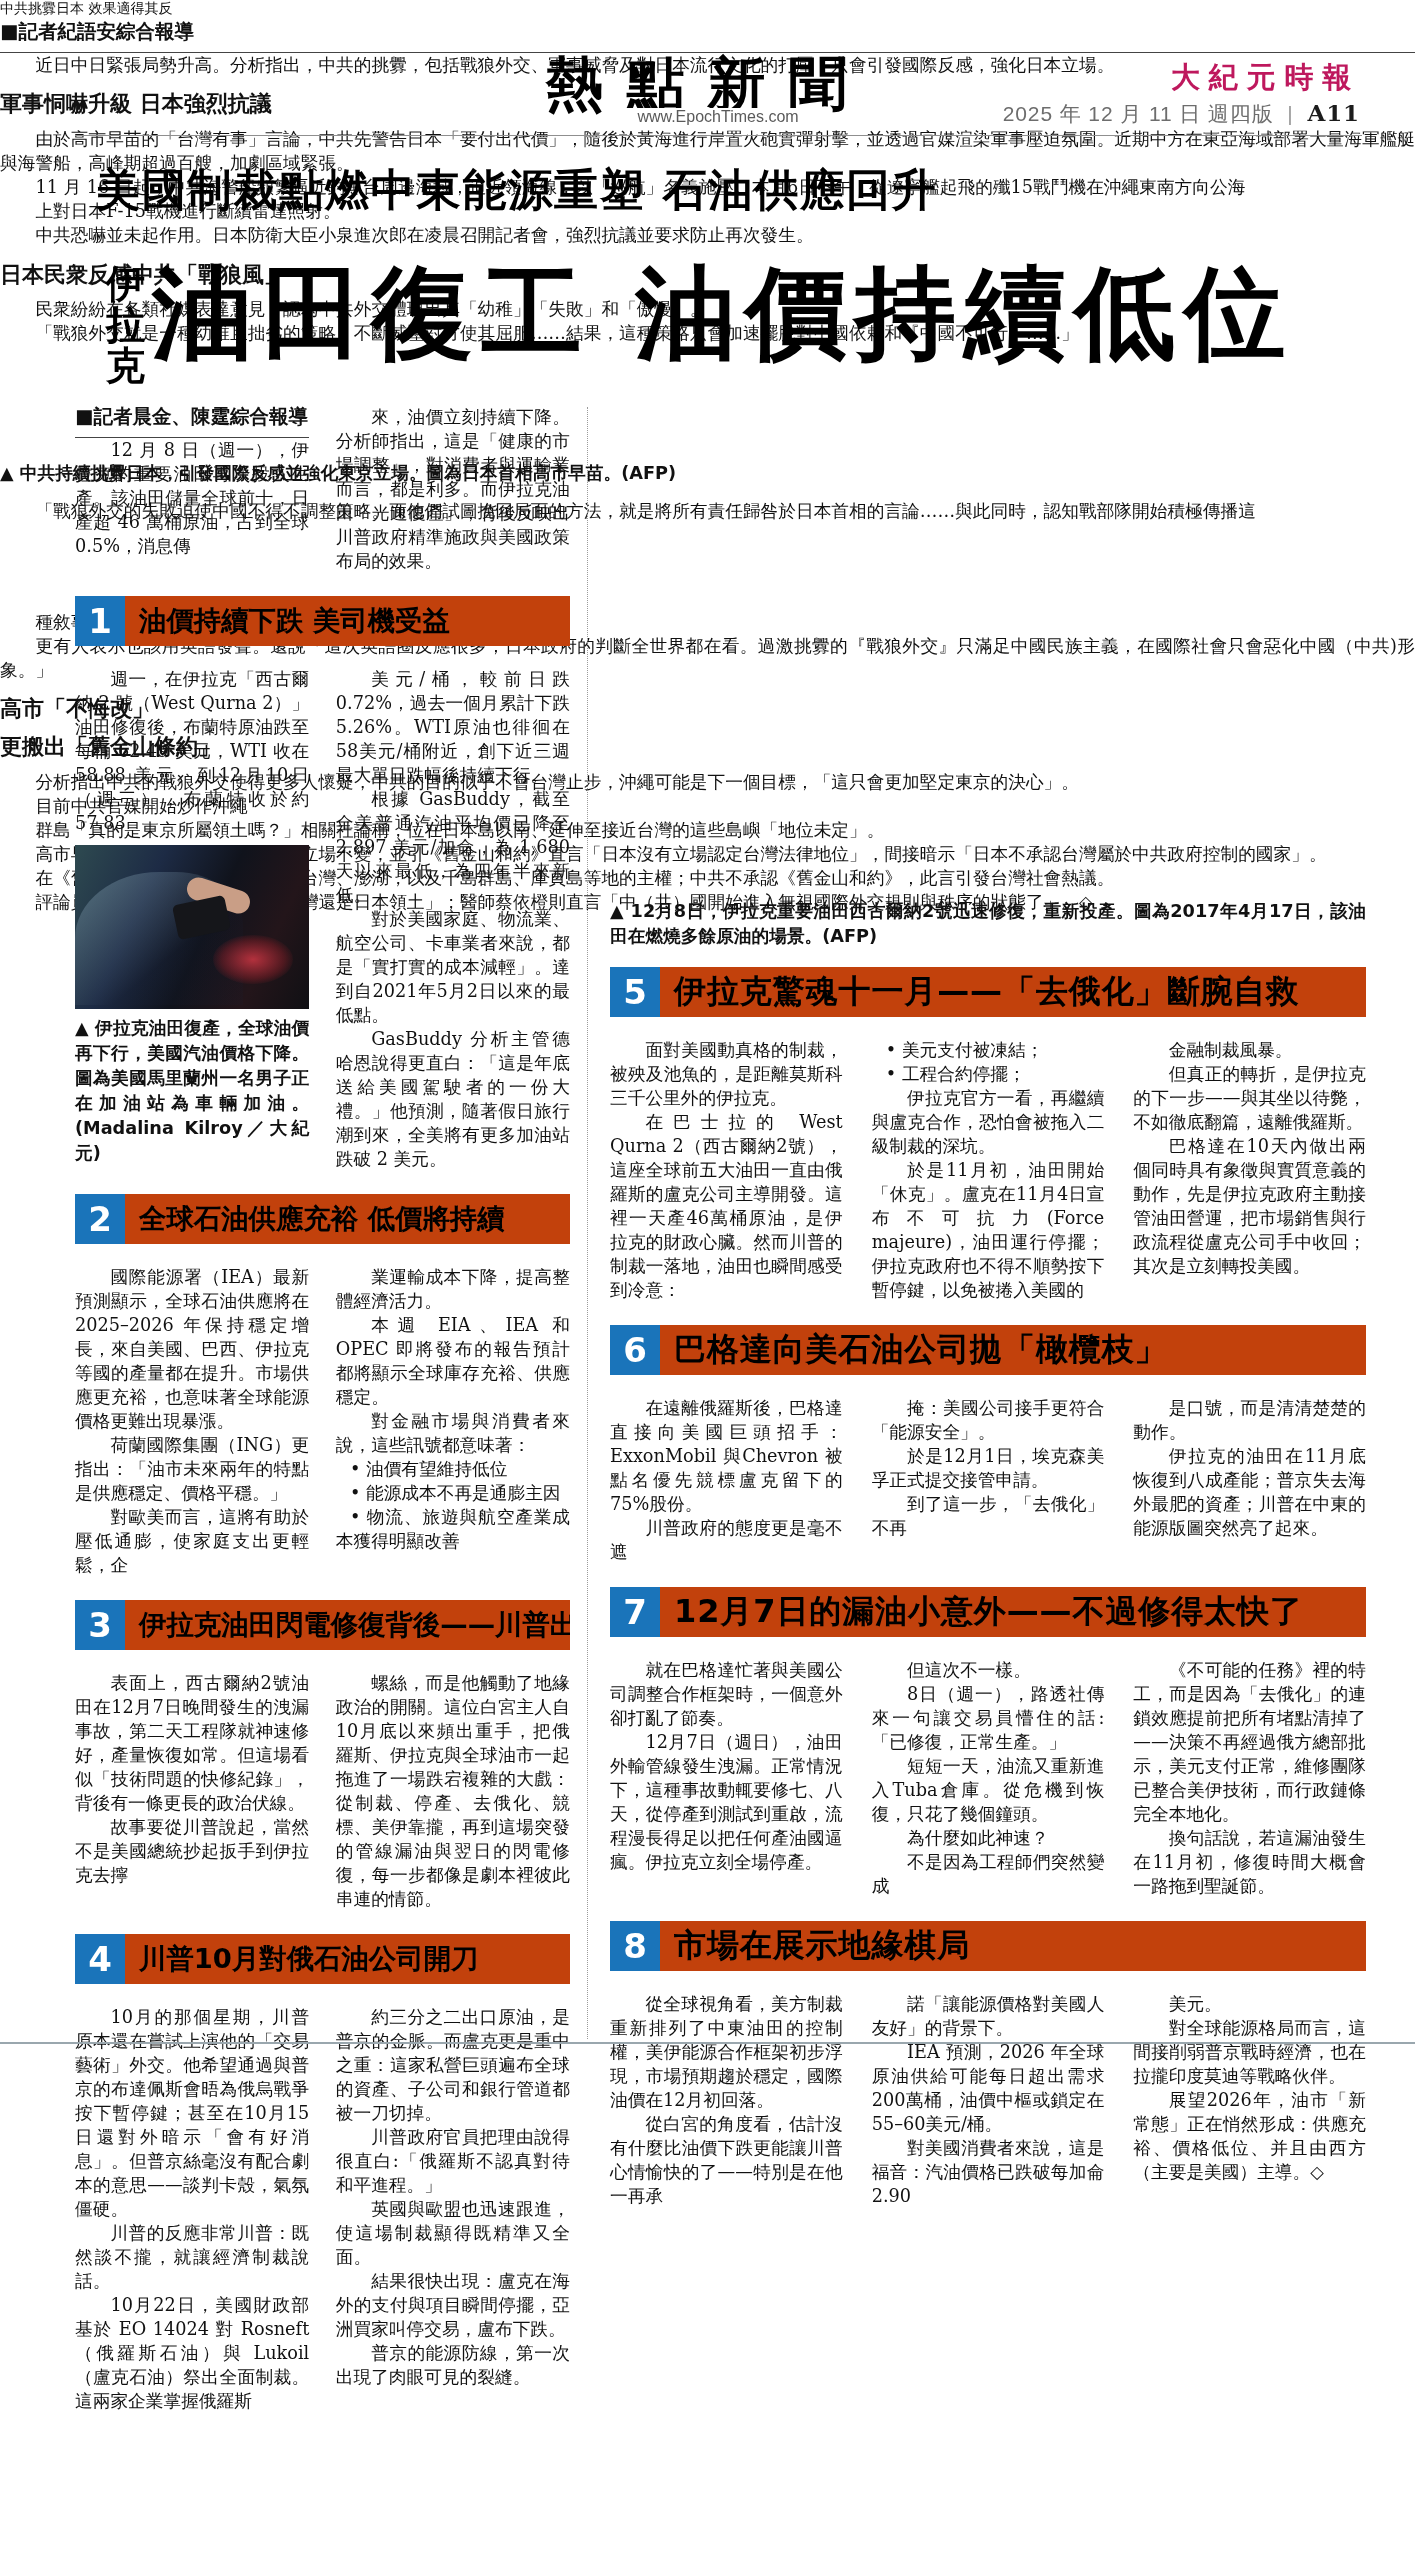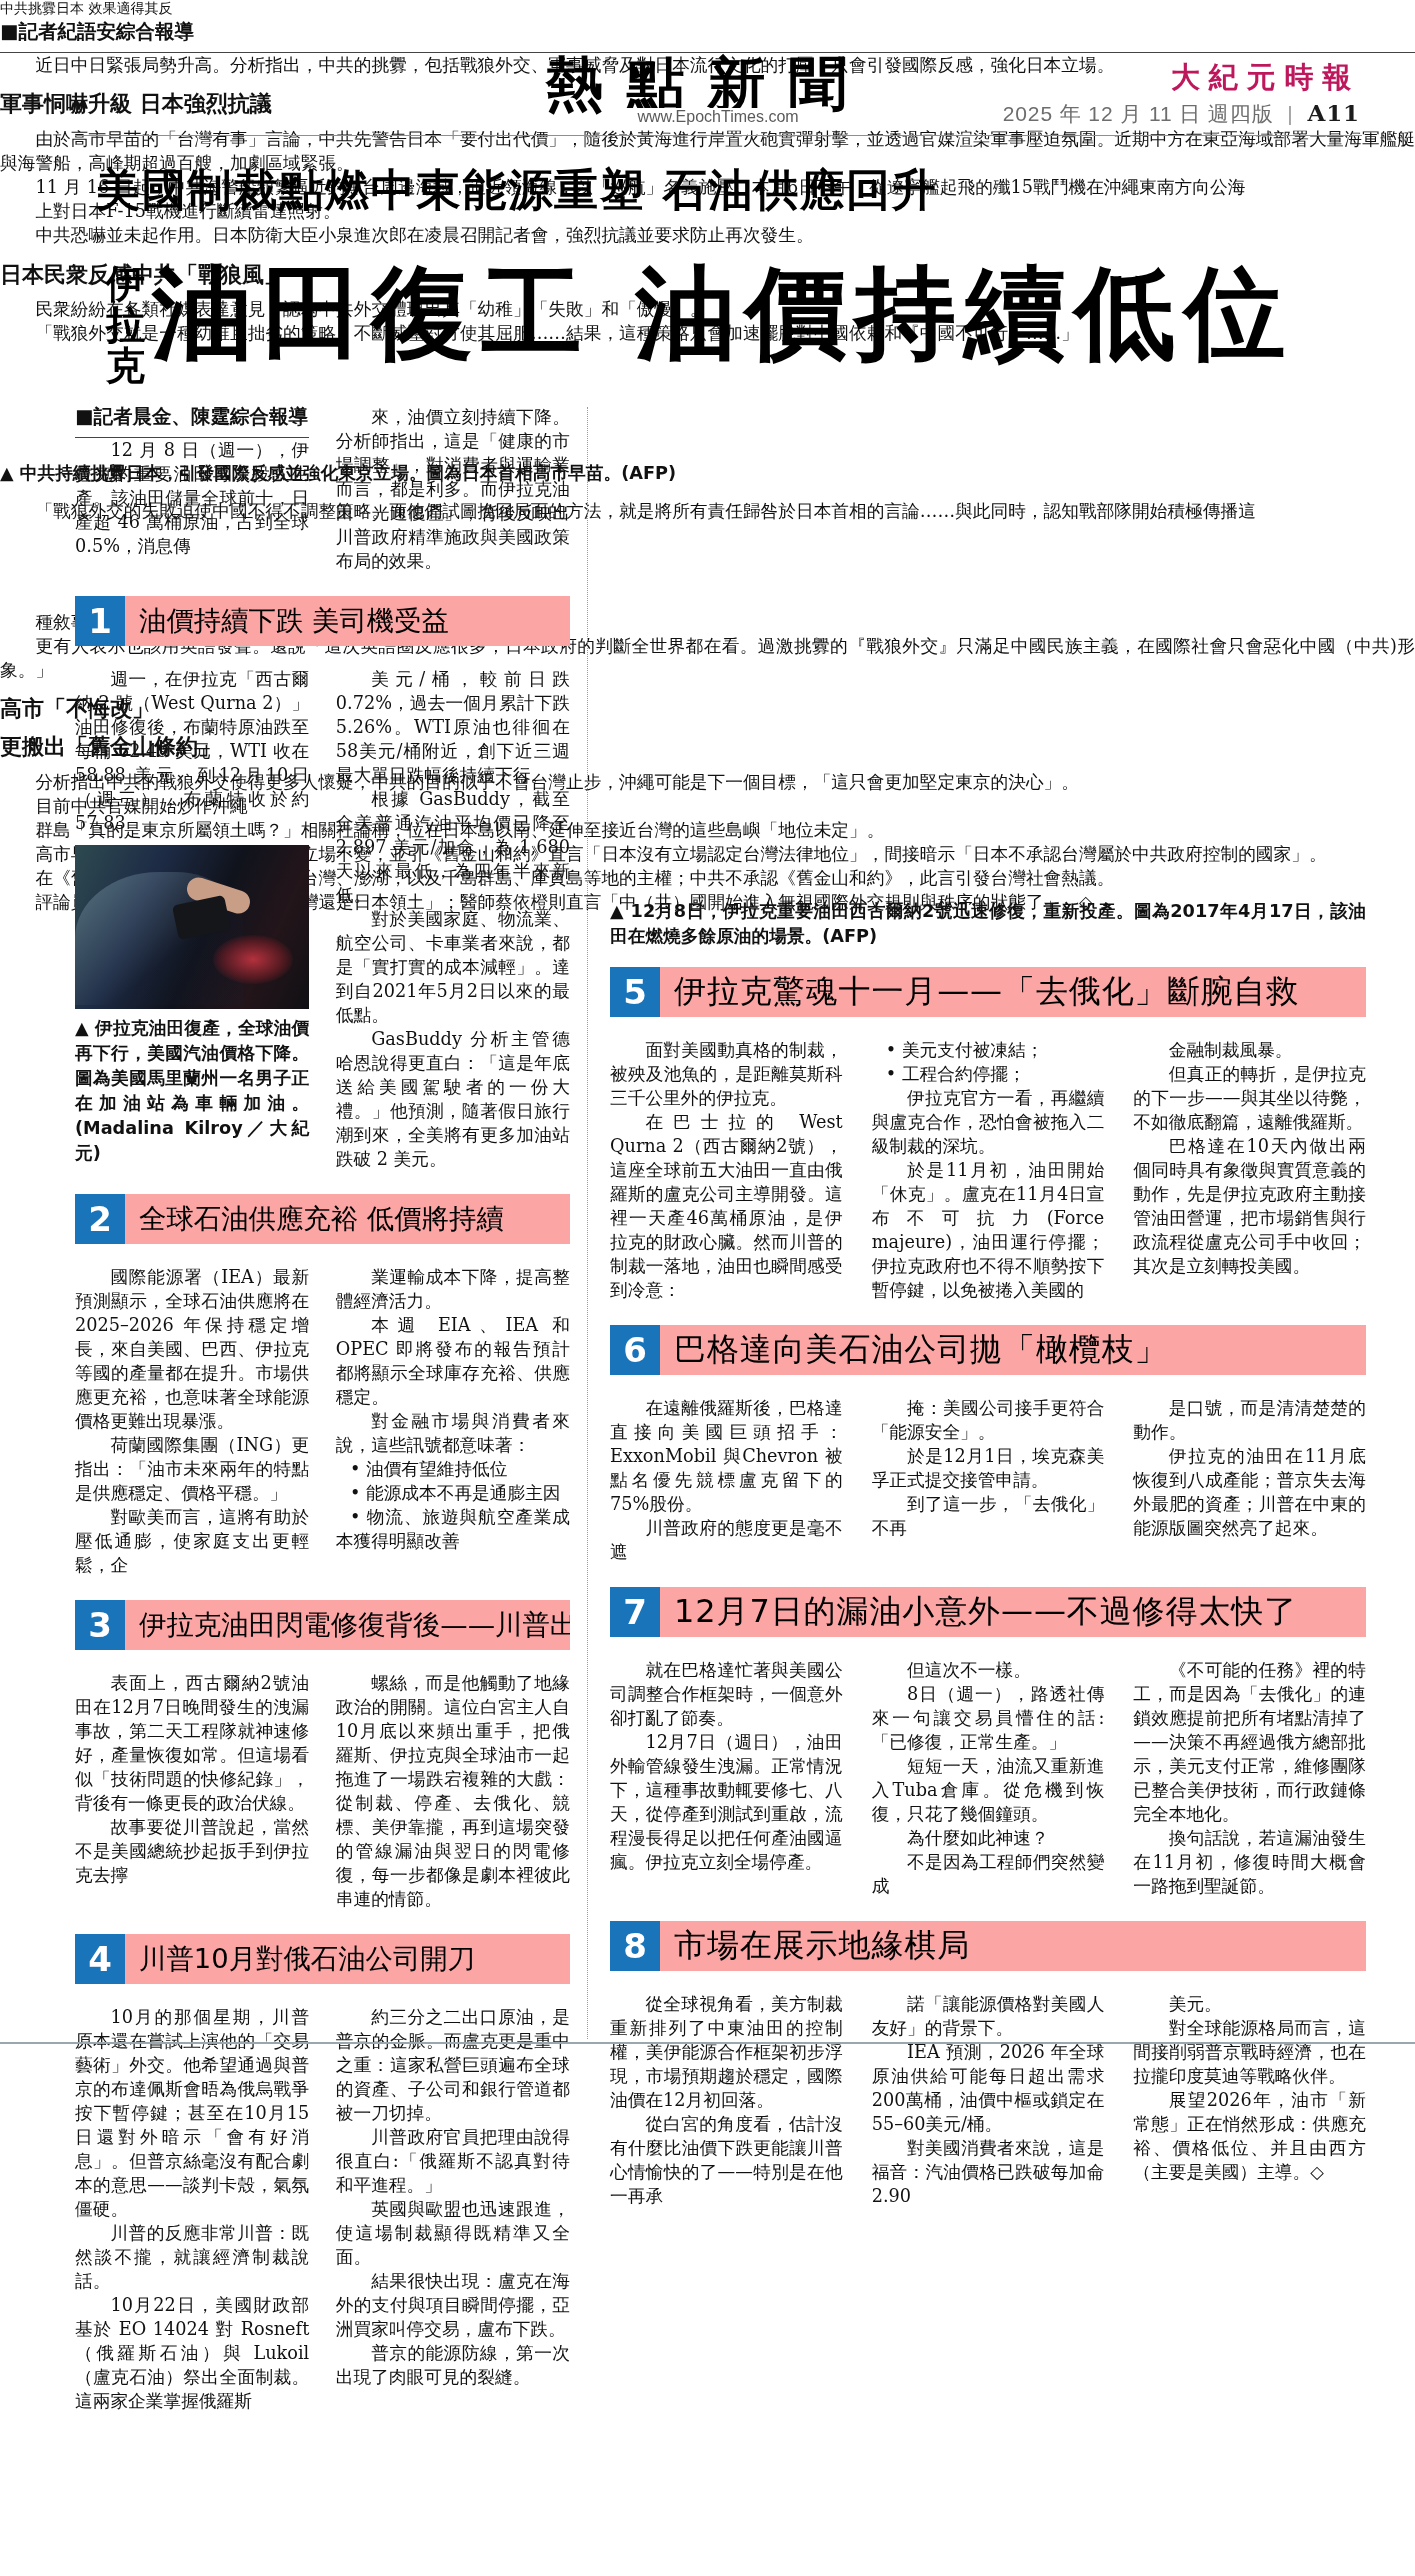--- a/index.html
+++ b/index.html
@@ -39,21 +39,21 @@
   p.para.bullet{text-indent:0.8em;}
   h4.subhead{font-family:"DejaVu Sans",sans-serif;font-weight:900;font-size:22px;line-height:29px;
     margin:12.4px 0 8.8px 0;}
   h4.subhead + h4.subhead{margin-top:0;}
   
   .sec{margin-top:23px;}
   .sec:first-child{margin-top:0;}
   .sec-bar{display:flex;height:50px;margin-bottom:21px;}
   .sec-num{width:50px;background:#1a74ba;color:#fff;font-family:"DejaVu Sans",sans-serif;
     font-weight:900;font-size:34px;display:flex;align-items:center;justify-content:center;}
-  .sec-title{flex:1;background:#fca5a5;font-family:"DejaVu Sans",sans-serif;font-weight:400;
+  .sec-title{flex:1;background:#c2410c;font-family:"DejaVu Sans",sans-serif;font-weight:700;
     display:flex;align-items:center;padding-left:14px;white-space:nowrap;overflow:hidden;color:#000;}
   .left-block .sec-title{font-size:27.4px;letter-spacing:0;}
   .mid-block .sec-title{font-size:32px;letter-spacing:0.9px;}
   
   figure{margin:0;}
   .figcap{font-family:"DejaVu Sans",sans-serif;font-weight:bold;font-size:17.7px;line-height:25px;
     text-align:justify;margin-top:7px;}
   .ph-left{width:234px;height:164px;position:relative;overflow:hidden;margin-top:10.6px;
     background:linear-gradient(115deg,#2e4a50 0%,#1d2b45 30%,#10131c 55%,#23151a 78%,#101014 100%);}
   .ph-left .glow{position:absolute;right:16px;bottom:25px;width:80px;height:49px;border-radius:50%;

